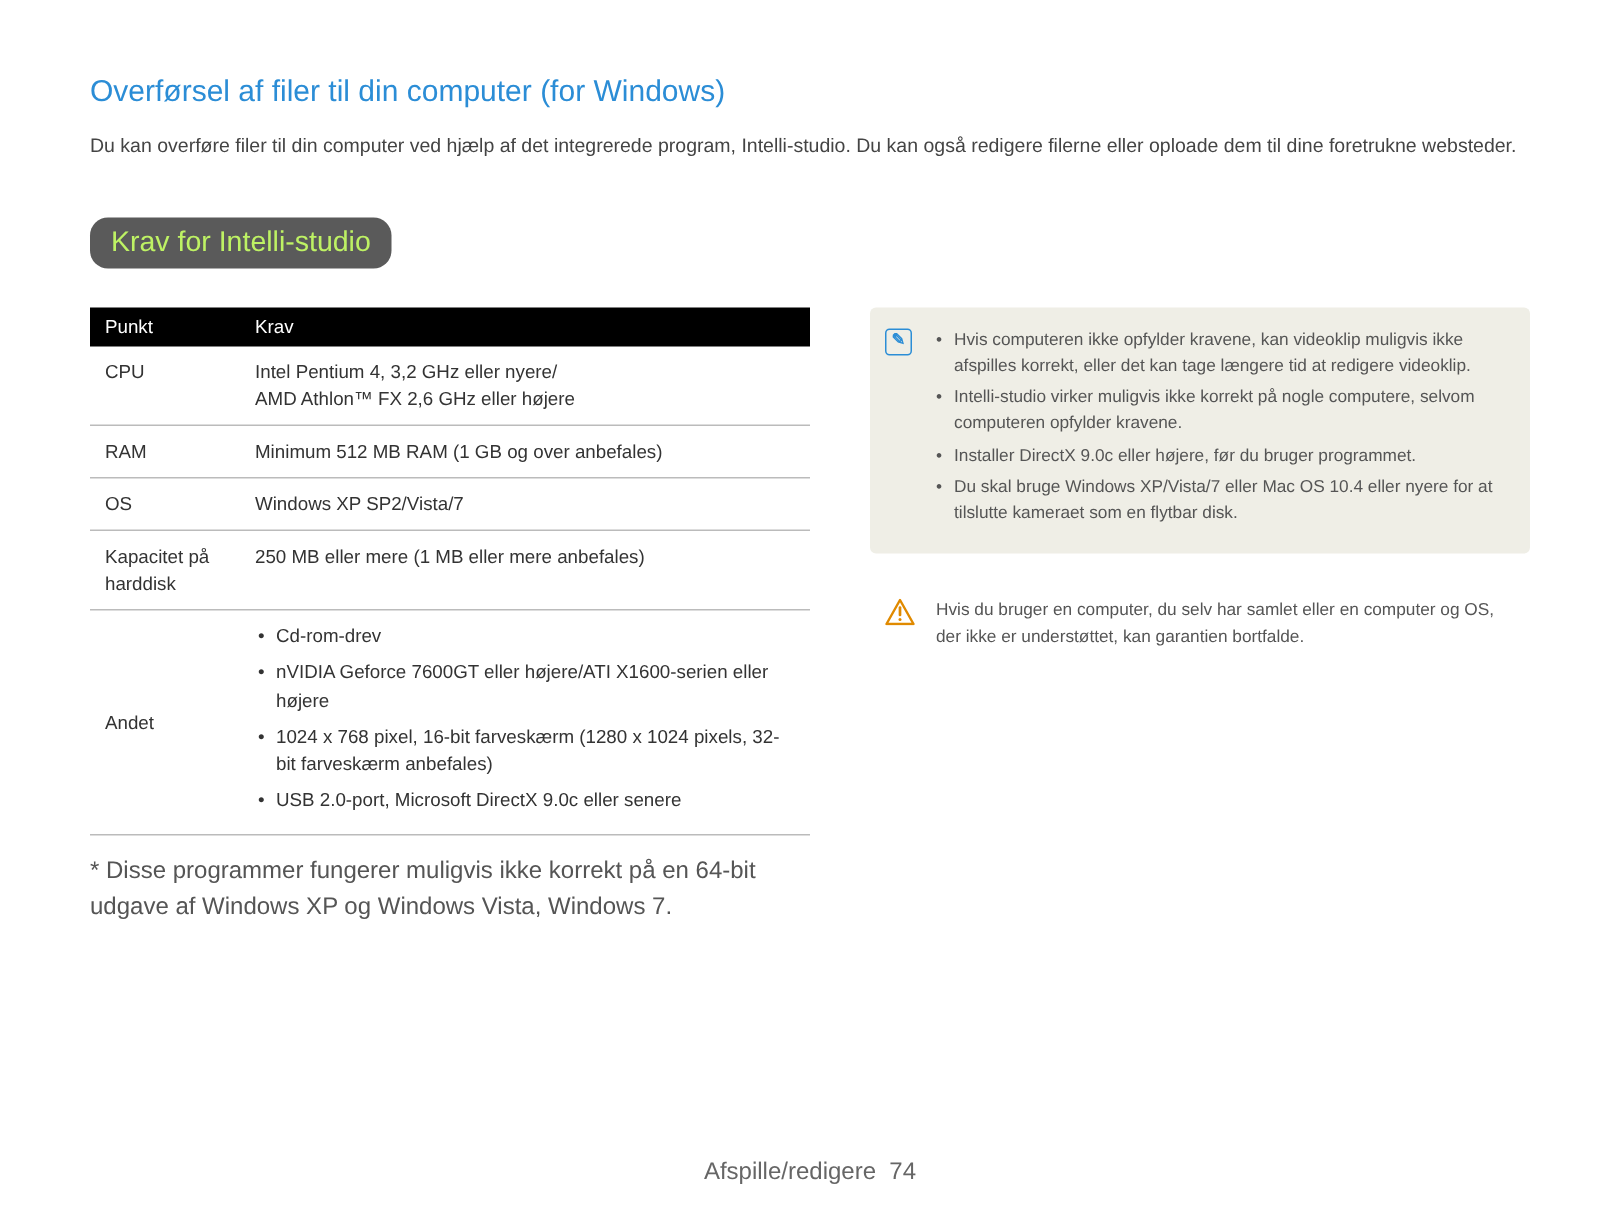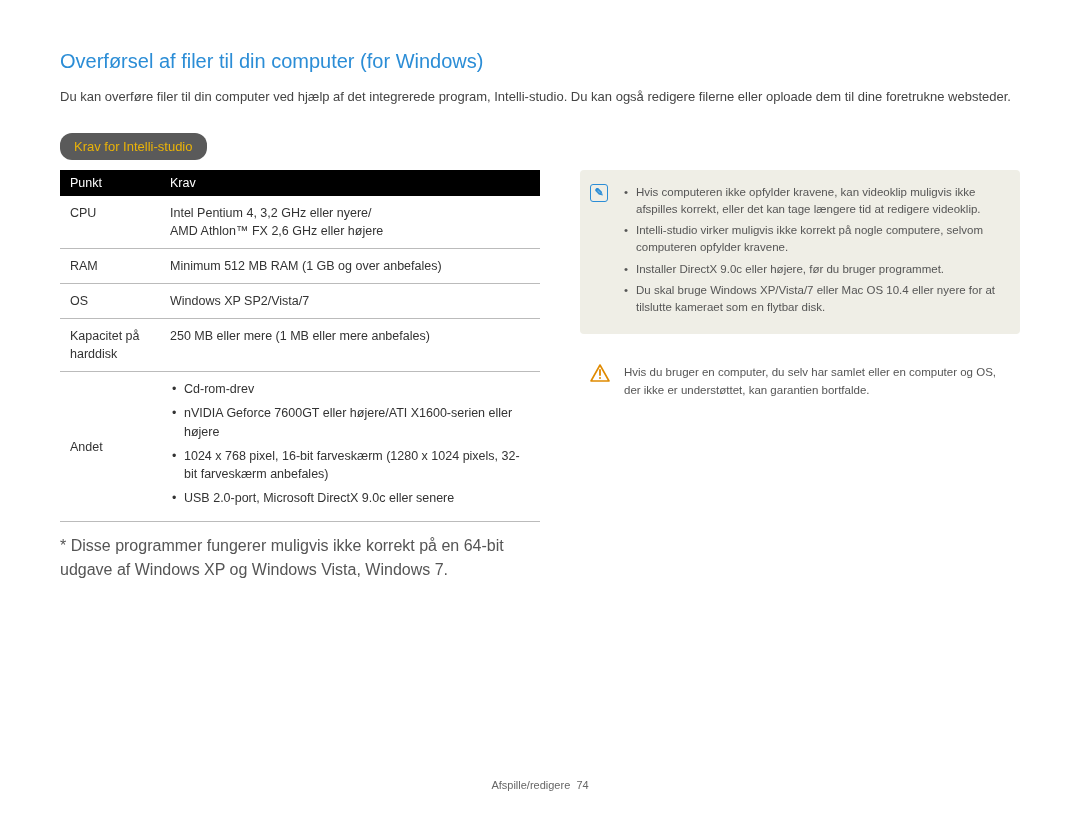--- a/index.html
+++ b/index.html
@@ -17,30 +17,30 @@
   h1 {
     font-size: 20px;
     font-weight: 400;
     color: #2b8dd6;
     margin-bottom: 14px;
   }
   .intro {
     font-size: 13px;
     line-height: 1.5;
     color: #444;
-    margin-bottom: 26px;
+    margin-bottom: 38px;
   }
   .section-pill {
     display: inline-block;
     background: #5a5a5a;
-    color: #eab308;
-    font-size: 13px;
+    color: #bef264;
+    font-size: 19px;
     padding: 6px 14px;
     border-radius: 12px;
-    margin-bottom: 10px;
+    margin-bottom: 26px;
   }
   .columns {
     display: flex;
     gap: 40px;
     align-items: flex-start;
   }
   .col-left { width: 480px; }
   .col-right { flex: 1; }
   table.req {
     width: 100%;
@@ -110,21 +110,21 @@
   }
   .warn-icon {
     width: 20px; height: 18px;
     display: flex; align-items: center; justify-content: center;
   }
   .footer {
     position: absolute;
     bottom: 24px;
     left: 0; right: 0;
     text-align: center;
-    font-size: 11px;
+    font-size: 16px;
     color: #666;
   }
 </style>
 </head>
 <body>
 
 <div class="page">
   <h1>Overførsel af filer til din computer (for Windows)</h1>
   <p class="intro">Du kan overføre filer til din computer ved hjælp af det integrerede program, Intelli-studio. Du kan også redigere filerne eller oploade dem til dine foretrukne websteder.</p>
 

